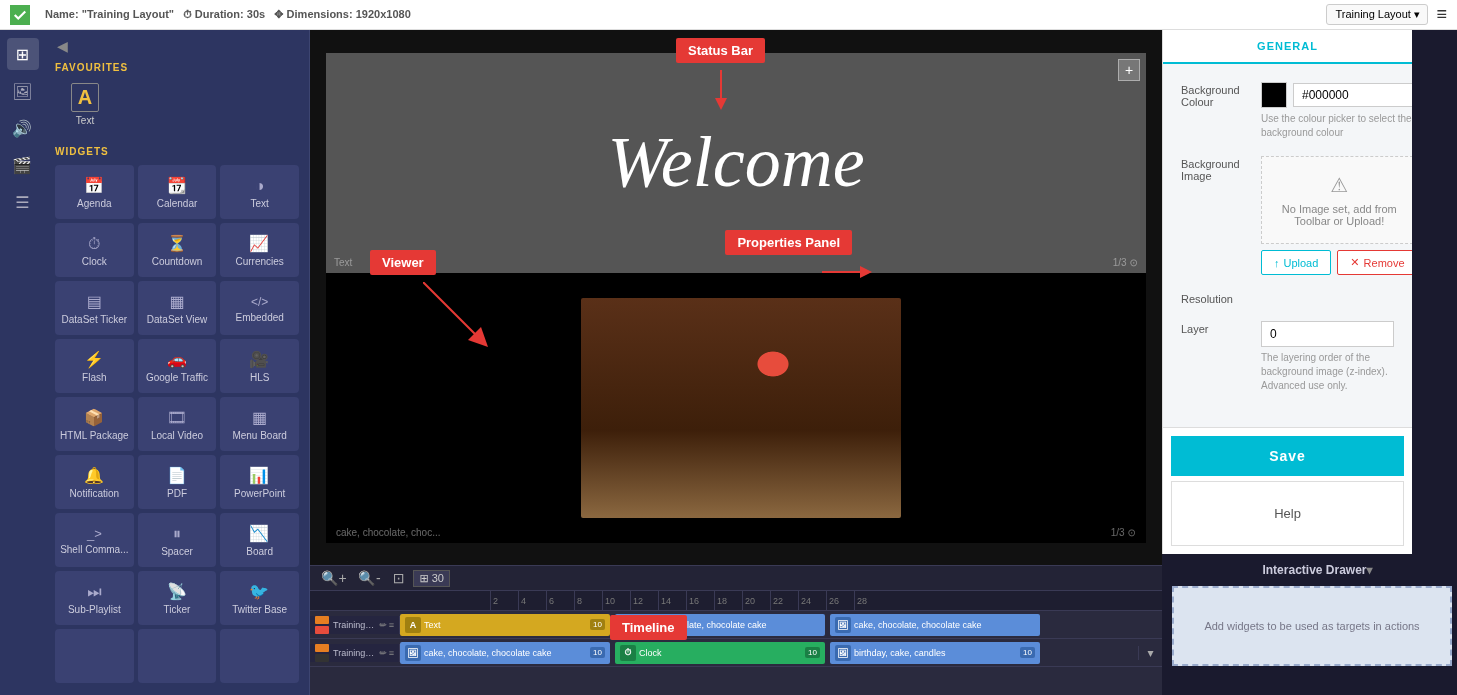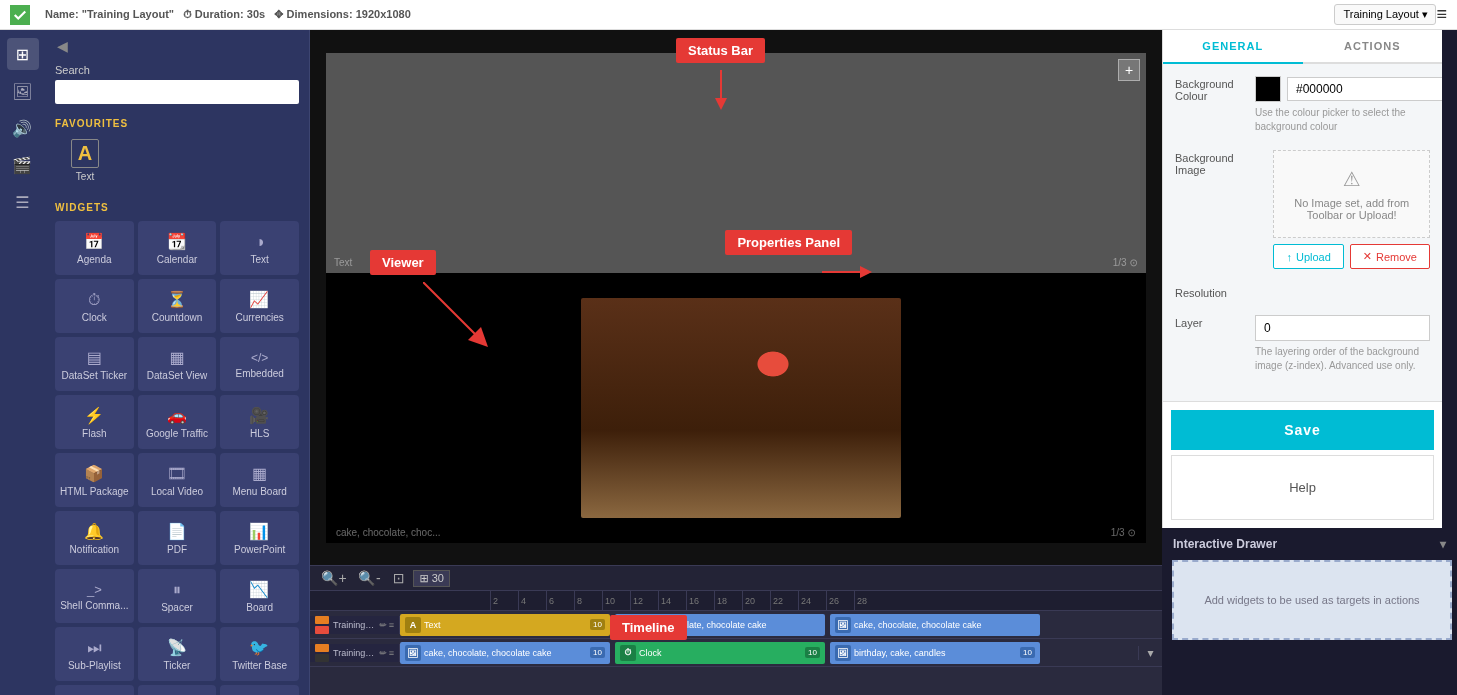--- a/index.html
+++ b/index.html
@@ -4,21 +4,21 @@
   <style>
     * { box-sizing: border-box; margin: 0; padding: 0; }
     body { font-family: 'Segoe UI', Arial, sans-serif; font-size: 12px; background: #1a1a2e; color: #333; overflow: hidden; width: 1457px; height: 695px; display: flex; flex-direction: column; }
 
     
     .top-bar { background: #fff; height: 30px; display: flex; align-items: center; padding: 0 10px; gap: 15px; border-bottom: 1px solid #ddd; flex-shrink: 0; }
     .top-bar-logo { width: 20px; height: 20px; background: #4caf50; display: flex; align-items: center; justify-content: center; }
     .top-bar-logo svg { width: 14px; height: 14px; }
     .top-bar-info { font-size: 11px; color: #555; }
     .top-bar-info span { font-weight: bold; }
-    .top-bar-right { margin-left: auto; display: flex; align-items: flex-start; }
+    .top-bar-right { margin-left: auto; display: flex; align-items: flex-start; gap: 8px; }
     .layout-dropdown { border: 1px solid #ccc; padding: 3px 8px; background: #f9f9f9; font-size: 11px; cursor: pointer; border-radius: 3px; }
     .hamburger-icon { font-size: 18px; cursor: pointer; color: #333; }
 
     
     .main-layout { display: flex; flex: 1; overflow: hidden; }
 
     
     .left-sidebar { width: 45px; background: #2d3561; display: flex; flex-direction: column; align-items: center; padding: 8px 0; gap: 5px; flex-shrink: 0; }
     .sidebar-icon { width: 32px; height: 32px; display: flex; align-items: center; justify-content: center; color: #aab; font-size: 16px; cursor: pointer; border-radius: 4px; }
     .sidebar-icon.active { background: rgba(255,255,255,0.15); color: #fff; }
@@ -67,25 +67,25 @@
     .timeline-row { display: flex; align-items: center; height: 28px; border-bottom: 1px solid #3a3a55; }
     .timeline-row-info { width: 90px; min-width: 90px; background: #252540; display: flex; align-items: center; padding: 0 5px; gap: 4px; border-right: 1px solid #3a3a55; overflow: hidden; }
     .timeline-row-name { font-size: 9px; color: #bbc; white-space: nowrap; overflow: hidden; text-overflow: ellipsis; }
     .timeline-row-icons { display: flex; gap: 2px; margin-left: auto; }
     .timeline-row-icon { font-size: 9px; color: #888; cursor: pointer; }
     .timeline-track { flex: 1; display: flex; align-items: center; height: 100%; position: relative; }
     .track-segment { height: 22px; border-radius: 2px; display: flex; align-items: center; padding: 0 5px; font-size: 9px; color: #fff; overflow: hidden; white-space: nowrap; position: absolute; }
     .track-seg-badge { width: 16px; height: 16px; border-radius: 2px; display: flex; align-items: center; justify-content: center; font-size: 9px; font-weight: bold; margin-right: 3px; flex-shrink: 0; }
 
     
-    .properties-panel { width: 280px; background: #f4f6f8; border-left: 1px solid #ddd; display: flex; flex-direction: column; flex-shrink: 0; overflow: hidden; }
+    .properties-panel { width: 250px; background: #f4f6f8; border-left: 1px solid #ddd; display: flex; flex-direction: column; flex-shrink: 0; overflow: hidden; }
     .props-tabs { display: flex; border-bottom: 2px solid #ddd; background: #fff; }
     .props-tab { flex: 1; padding: 10px; text-align: center; font-size: 11px; font-weight: bold; cursor: pointer; color: #888; letter-spacing: 1px; }
     .props-tab.active { color: #00bcd4; border-bottom: 2px solid #00bcd4; margin-bottom: -2px; }
-    .props-content { flex: 1; overflow-y: auto; padding: 12px; }
+    .props-content { flex: 1; overflow-y: auto; padding: 18px; }
     .prop-row { margin-bottom: 16px; }
     .prop-label-inline { font-size: 11px; color: #555; font-weight: 500; display: flex; align-items: flex-start; gap: 10px; }
     .prop-inline-left { min-width: 70px; padding-top: 2px; }
     .prop-inline-right { flex: 1; }
     .color-picker-row { display: flex; align-items: center; gap: 6px; }
     .color-swatch { width: 26px; height: 26px; background: #000; border: 1px solid #ccc; cursor: pointer; }
     .color-value { border: 1px solid #ccc; padding: 4px 8px; font-size: 12px; flex: 1; background: #fff; }
     .prop-hint { font-size: 10px; color: #999; margin-top: 4px; line-height: 1.4; }
     .bg-image-box { border: 1px dashed #ccc; background: #f9f9f9; padding: 16px; text-align: center; display: flex; flex-direction: column; align-items: center; gap: 6px; }
     .bg-image-icon { font-size: 20px; color: #999; }
@@ -144,24 +144,20 @@
     <div class="sidebar-icon">🖼</div>
     <div class="sidebar-icon">🔊</div>
     <div class="sidebar-icon">🎬</div>
     <div class="sidebar-icon">☰</div>
   </div>
 
   <div class="widget-panel">
     <div style="display:flex; align-items:center; padding:6px 6px 0; gap:4px;">
       <div style="background:#2d3561; border:none; color:#888; font-size:14px; cursor:pointer; padding:2px 6px;">◀</div>
     </div>
-    <div class="widget-panel-header">
-      <div class="search-label">Search</div>
-      <input class="search-input" type="text" style="">
-    </div>
     <div class="section-title">FAVOURITES</div>
     <div class="favourites-area">
       <div class="fav-item">
         <span style="font-size:20px; color:#f0c040; font-weight:bold; border:1px solid #888; padding:2px 6px; border-radius:2px;">A</span>
         <span style="color:#ccc; font-size:10px;">Text</span>
       </div>
     </div>
     <div class="section-title">WIDGETS</div>
     <div class="widgets-grid">
       <div class="widget-item">
@@ -265,20 +261,21 @@
       <div class="widget-item"></div>
     </div>
   </div>
 
   <div class="center-area">
 
     <div class="viewer-container">
       <div class="canvas-area">
 
         <div class="canvas-top-region">
+          <span class="welcome-text">Welcome</span>
           <div class="region-label">Text</div>
           <div class="region-num">
             <span>1/3</span>
             <span style="cursor:pointer;">⊙</span>
           </div>
         </div>
 
         <div class="canvas-bottom-region">
           <div class="cake-image">
             <div class="cake-visual"></div>
@@ -425,21 +422,20 @@
       <div style="position:absolute; bottom:80px; left:300px; z-index:200;">
         <div class="annotation-box">Timeline</div>
       </div>
     </div>
   </div>
 
   <div style="display:flex; flex-direction:column; width:295px; flex-shrink:0;">
     <div class="properties-panel">
       <div class="props-tabs">
         <div class="props-tab active">GENERAL</div>
-        <div class="props-tab">ACTIONS</div>
       </div>
       <div class="props-content">
 
         <div class="prop-row">
           <div class="prop-label-inline">
             <span class="prop-inline-left">Background Colour</span>
             <div class="prop-inline-right">
               <div class="color-picker-row">
                 <div class="color-swatch"></div>
                 <input class="color-value" type="text" value="#000000" style="">
@@ -487,21 +483,21 @@
           </div>
         </div>
       </div>
       <div class="props-footer">
         <button class="btn-save">Save</button>
         <button class="btn-help">Help</button>
       </div>
     </div>
 
     <div style="padding:5px; background:#1a1a2e;">
-      <div style="font-size:12px; color:#ccd; padding:4px 6px; font-weight:bold; display:flex; align-items:center; justify-content:space-between;">
+      <div style="font-size:12px; color:#ccd; padding:4px 6px; font-weight:bold; display:flex; align-items:center; justify-content:center;margin-left:16px;">
         <span>Interactive Drawer</span>
         <span style="cursor:pointer; color:#888;">▾</span>
       </div>
       <div class="interactive-drawer">
         <span>Add widgets to be used as targets in actions</span>
       </div>
     </div>
   </div>
 
 </div>

